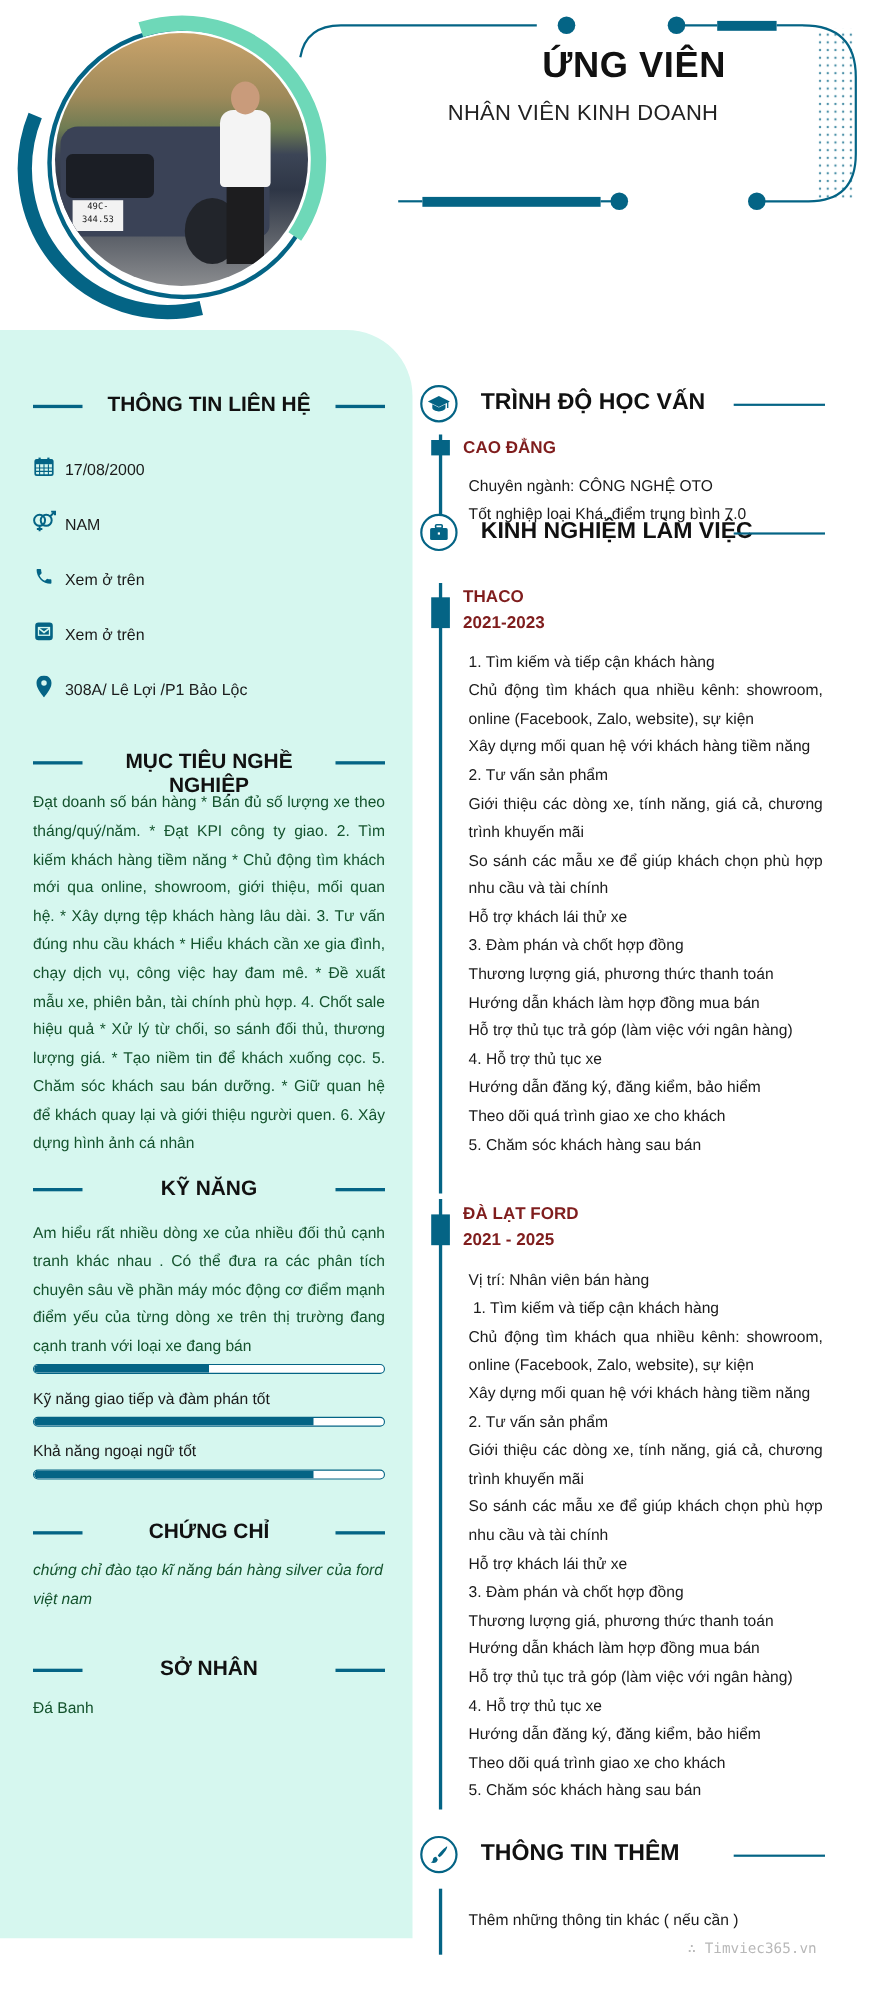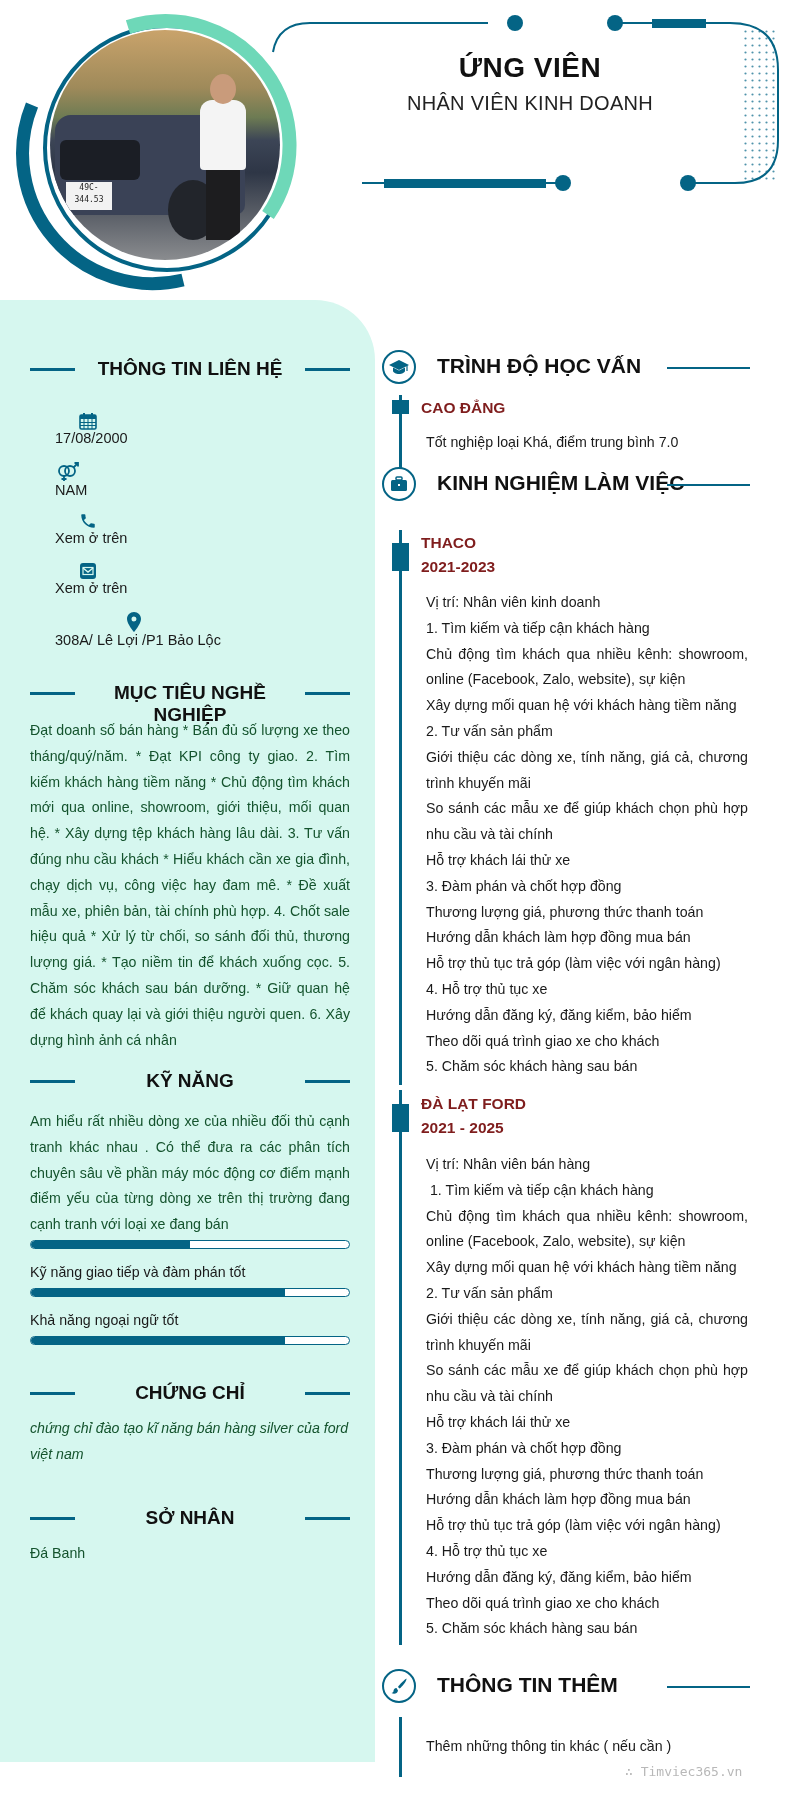--- a/index.html
+++ b/index.html
@@ -14,32 +14,32 @@
   .photo .car { position: absolute; left: 5px; top: 85px; width: 190px; height: 100px; background: #3a4256; border-radius: 16px 30px 10px 10px; }
   .photo .grille { position: absolute; left: 10px; top: 110px; width: 80px; height: 40px; background: #1b1e25; border-radius: 6px; }
   .photo .plate { position: absolute; left: 16px; top: 152px; width: 46px; height: 28px; background: #f2f2f2; font-size: 8px; color: #222; text-align: center; line-height: 12px; font-family: "DejaVu Sans Mono", monospace; }
   .photo .person { position: absolute; left: 150px; top: 70px; width: 46px; height: 70px; background: #f4f4f4; border-radius: 12px 12px 4px 4px; }
   .photo .head { position: absolute; left: 160px; top: 44px; width: 26px; height: 30px; background: #c99b7b; border-radius: 50%; }
   .photo .legs { position: absolute; left: 156px; top: 140px; width: 34px; height: 70px; background: #1d1d1f; }
   .photo .wheel { position: absolute; left: 118px; top: 150px; width: 50px; height: 60px; background: #22252b; border-radius: 50%; }
   .ring-svg { position: absolute; left: 0; top: 0; }
 
   .frame-svg { position: absolute; left: 0; top: 0; }
-  .name { position: absolute; left: 400px; top: 52px; width: 260px; text-align: center; font-size: 28px; font-weight: 700; color: #111; letter-spacing: 0.5px; }
+  .name { position: absolute; left: 400px; top: 40px; width: 260px; text-align: right; font-size: 33px; font-weight: 700; color: #111; letter-spacing: 0.5px; }
   .job-title { position: absolute; left: 380px; top: 92px; width: 300px; text-align: center; font-size: 20px; color: #222; letter-spacing: 0.3px; }
 
   
   .left { position: absolute; left: 0; top: 300px; width: 375px; height: 1462px; background: #d6f7ef; border-top-right-radius: 60px; }
   .sec-head { position: absolute; left: 30px; width: 320px; height: 30px; }
   .sec-head .line-l, .sec-head .line-r { position: absolute; top: 13px; width: 45px; height: 3px; background: #046485; }
   .sec-head .line-l { left: 0; }
   .sec-head .line-r { right: 0; }
   .sec-head .title { position: absolute; left: 45px; right: 45px; top: 3px; text-align: center; font-size: 19px; font-weight: 700; color: #111; }
 
-  .contact-item { position: absolute; left: 48px; height: 24px; display: flex; align-items: center; flex-direction: column; }
+  .contact-item { position: absolute; left: 28px; height: 24px; display: flex; align-items: flex-end; }
   .contact-item .ic { width: 24px; height: 24px; display: flex; align-items: center; justify-content: center; }
   .contact-item .txt { margin-left: 7px; font-size: 14.5px; color: #1a1a1a; }
 
   .para { position: absolute; left: 30px; width: 320px; font-size: 14.2px; line-height: 25.8px; text-align: justify; color: #14532d; }
 
   .skill-bar { position: absolute; left: 30px; width: 320px; height: 9px; border: 1.5px solid #046485; border-radius: 5px; background: #fff; overflow: hidden; }
   .skill-bar .fill { height: 100%; background: #046485; border-radius: 4px 0 0 4px; }
   .skill-label { position: absolute; left: 30px; font-size: 14.2px; color: #1a1a1a; }
 
   
@@ -213,41 +213,41 @@
         <path d="M18 6.5V12" stroke="#046485" stroke-width="1.2"></path>
       </svg>
   </span>
   <span class="title">TRÌNH ĐỘ HỌC VẤN</span>
   <span class="line" style="width:83px"></span>
 </div>
 <div class="vline" style="top:395px; height:87px"></div>
 <div class="vmarker" style="top:400px; height:14px"></div>
 <div class="entry-title" style="top:396px">CAO ĐẲNG</div>
 <div class="entry-lines" style="top:430px">
+  <div class="ln">Chuyên ngành: CÔNG NGHỆ OTO</div>
   <div class="ln">Tốt nghiệp loại Khá, điểm trung bình 7.0</div>
 </div>
 
 <div class="r-head" style="top:465px">
   <span class="circle">
     <svg width="18" height="16" viewBox="0 0 18 16">
         <rect x="6" y="1" width="6" height="3" rx="1" fill="none" stroke="#046485" stroke-width="1.5"></rect>
         <rect x="1" y="4" width="16" height="11" rx="1.5" fill="#046485"></rect>
         <rect x="8" y="8" width="2" height="2" fill="#fff"></rect>
       </svg>
   </span>
   <span class="title">KINH NGHIỆM LÀM VIỆC</span>
   <span class="line" style="width:83px"></span>
 </div>
 
 <div class="vline" style="top:530px; height:555px"></div>
 <div class="vmarker" style="top:543px; height:28px"></div>
 <div class="entry-title" style="top:531px">THACO</div>
 <div class="entry-title" style="top:555px">2021-2023</div>
 <div class="entry-lines" style="top:590px">
-  <div class="ln">Vị trí: Nhân viên kinh doanh</div>
   <div class="ln">1. Tìm kiếm và tiếp cận khách hàng</div>
   <div class="ln">Chủ động tìm khách qua nhiều kênh: showroom, online (Facebook, Zalo, website), sự kiện</div>
   <div class="ln">Xây dựng mối quan hệ với khách hàng tiềm năng</div>
   <div class="ln">2. Tư vấn sản phẩm</div>
   <div class="ln">Giới thiệu các dòng xe, tính năng, giá cả, chương trình khuyến mãi</div>
   <div class="ln">So sánh các mẫu xe để giúp khách chọn phù hợp nhu cầu và tài chính</div>
   <div class="ln">Hỗ trợ khách lái thử xe</div>
   <div class="ln">3. Đàm phán và chốt hợp đồng</div>
   <div class="ln">Thương lượng giá, phương thức thanh toán</div>
   <div class="ln">Hướng dẫn khách làm hợp đồng mua bán</div>

